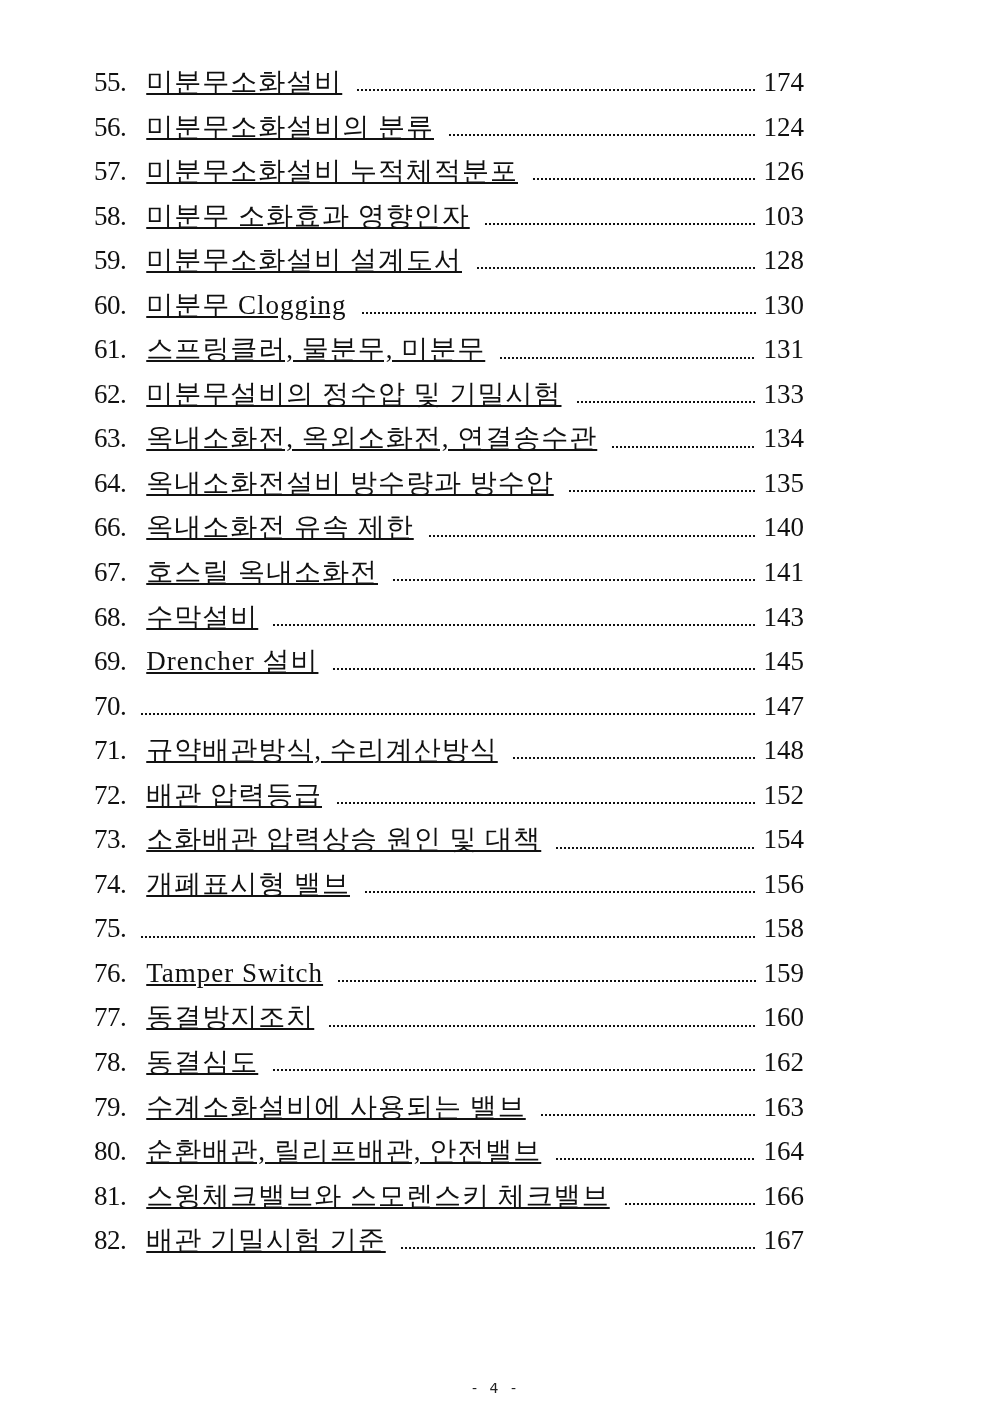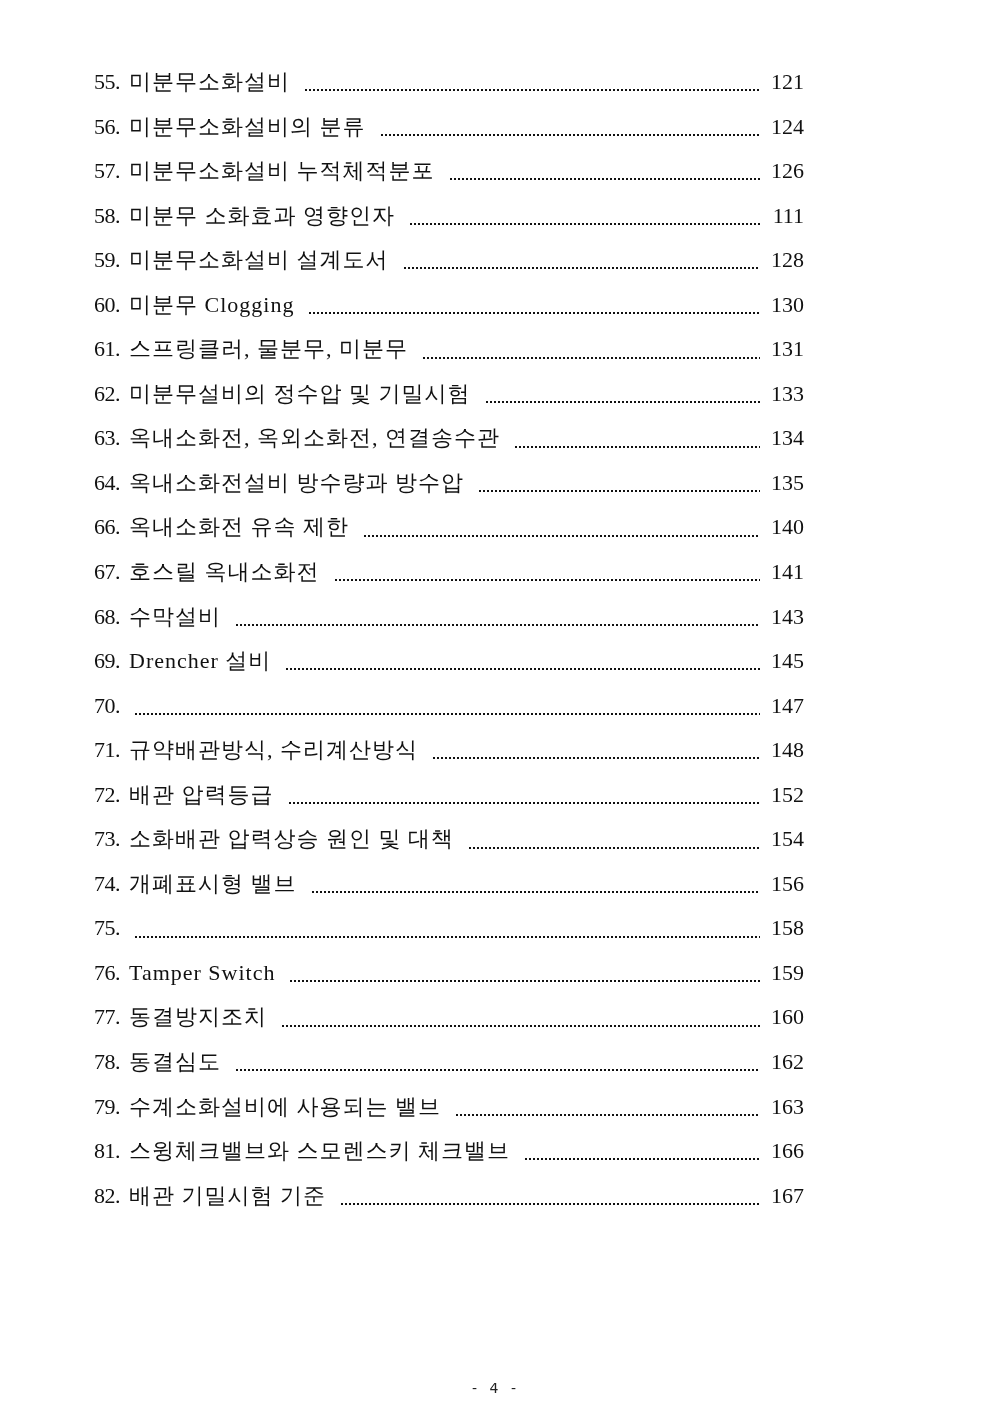--- a/index.html
+++ b/index.html
@@ -1,56 +1,56 @@
 <!DOCTYPE html>
 <html><head>
 <meta charset="utf-8">
 <style>
   html, body { margin: 0; padding: 0; background: #ffffff; }
   body { width: 992px; height: 1403px; position: relative; overflow: hidden;
          font-family: "Liberation Serif", "DejaVu Serif", serif; color: #111; }
   .toc { position: absolute; left: 94px; top: 66px; width: 710px; }
-  .row { display: flex; align-items: baseline; height: 44.55px; font-size: 22px; line-height: 32px; }
+  .row { display: flex; align-items: baseline; height: 44.55px; font-size: 27px; line-height: 32px; }
   .num { flex: 0 0 auto; letter-spacing: -0.5px; }
-  .title { flex: 0 0 auto; margin-left: 9px; letter-spacing: 1px; }
+  .title { flex: 0 0 auto; margin-left: 20px; letter-spacing: 1px; text-decoration: underline; }
   .leader { flex: 1 1 auto; margin: 0 8px 0 14px; height: 4px; align-self: center;
             position: relative; top: 2px;
             background-image: radial-gradient(circle, #111 1.2px, transparent 1.4px);
             background-size: 4px 4px; background-repeat: repeat-x; }
   .page { flex: 0 0 auto; text-align: right; min-width: 36px; }
   .footer { position: absolute; left: 0; width: 992px; top: 1380px; text-align: center;
             font-family: "DejaVu Sans", sans-serif; font-size: 14px; color: #222; letter-spacing: 4px; }
 </style>
 </head>
 <body>
 
 <div class="toc" id="toc">
     <div class="row">
       <span class="num">55.</span>
       <span class="title">미분무소화설비</span>
       <span class="leader"></span>
-      <span class="page">121</span>
+      <span class="page">174</span>
     </div>
     <div class="row">
       <span class="num">56.</span>
       <span class="title">미분무소화설비의 분류</span>
       <span class="leader"></span>
       <span class="page">124</span>
     </div>
     <div class="row">
       <span class="num">57.</span>
       <span class="title">미분무소화설비 누적체적분포</span>
       <span class="leader"></span>
       <span class="page">126</span>
     </div>
     <div class="row">
       <span class="num">58.</span>
       <span class="title">미분무 소화효과 영향인자</span>
       <span class="leader"></span>
-      <span class="page">111</span>
+      <span class="page">103</span>
     </div>
     <div class="row">
       <span class="num">59.</span>
       <span class="title">미분무소화설비 설계도서</span>
       <span class="leader"></span>
       <span class="page">128</span>
     </div>
     <div class="row">
       <span class="num">60.</span>
       <span class="title">미분무 Clogging</span>
@@ -157,20 +157,26 @@
       <span class="leader"></span>
       <span class="page">162</span>
     </div>
     <div class="row">
       <span class="num">79.</span>
       <span class="title">수계소화설비에 사용되는 밸브</span>
       <span class="leader"></span>
       <span class="page">163</span>
     </div>
     <div class="row">
+      <span class="num">80.</span>
+      <span class="title">순환배관, 릴리프배관, 안전밸브</span>
+      <span class="leader"></span>
+      <span class="page">164</span>
+    </div>
+    <div class="row">
       <span class="num">81.</span>
       <span class="title">스윙체크밸브와 스모렌스키 체크밸브</span>
       <span class="leader"></span>
       <span class="page">166</span>
     </div>
     <div class="row">
       <span class="num">82.</span>
       <span class="title">배관 기밀시험 기준</span>
       <span class="leader"></span>
       <span class="page">167</span>

